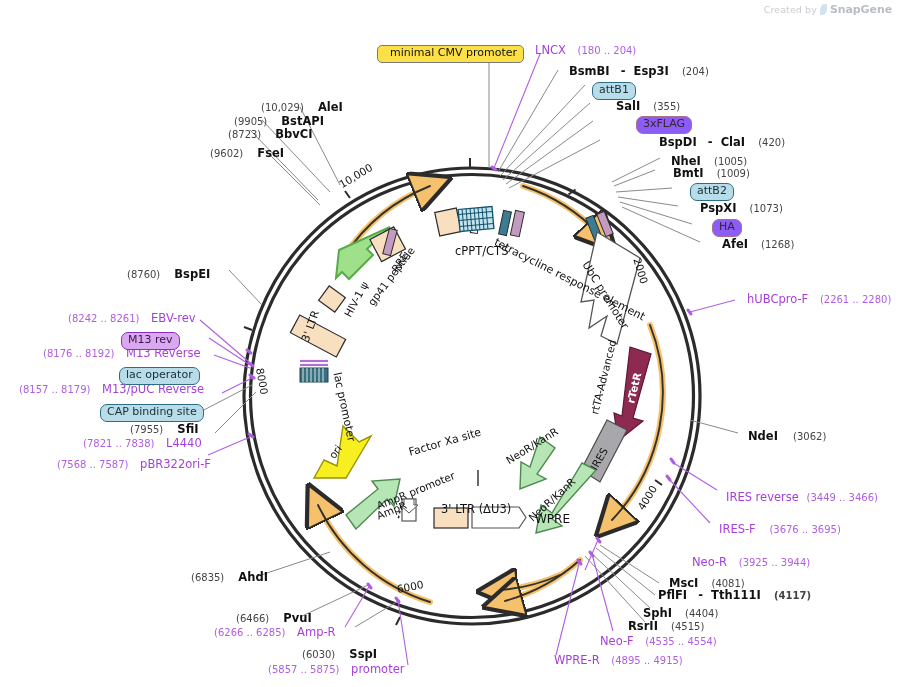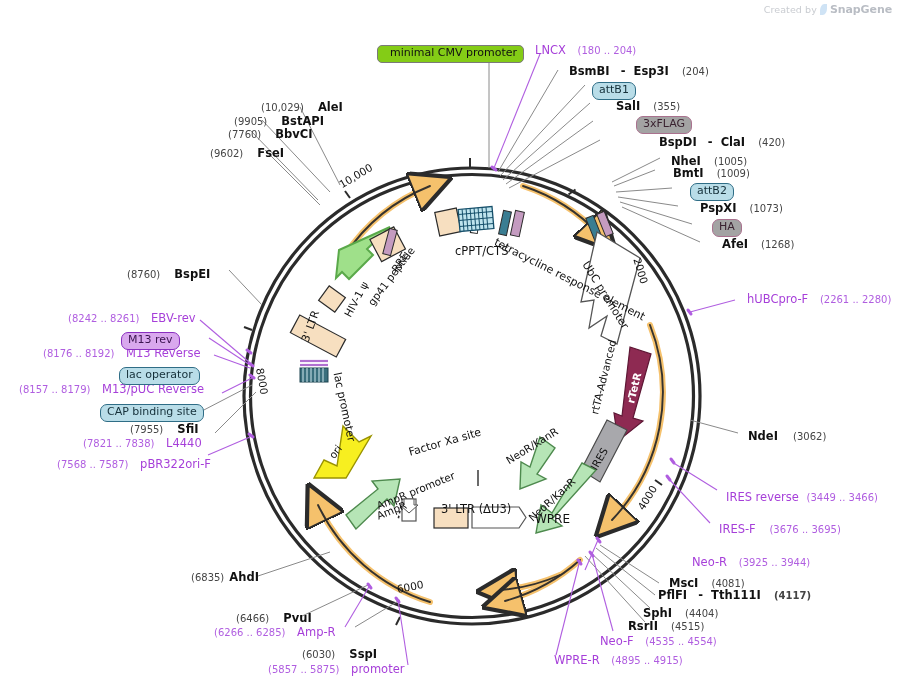--- a/index.html
+++ b/index.html
@@ -30,23 +30,23 @@
   .purple{color:#a63fd9;font-size:11.5px;}
   .purple .pos{color:#b05ee0;font-size:10px;}
   .dash{font-weight:bold;color:#111;font-size:11.5px;}
 
   
   .chip{
     display:inline-block;border-radius:7px;padding:1px 6px 2px 6px;
     font-size:11px;line-height:1.15;border:1.2px solid;
   }
   .chip-blue{background:#b9dde8;border-color:#2f6d86;color:#15303a;}
-  .chip-pink{background:#a3a3a3;border-color:#a9718e;color:#3a2230;}
+  .chip-pink{background:#8b5cf6;border-color:#a9718e;color:#3a2230;}
   .chip-violet{background:#d9a8ee;border-color:#8a2fc0;color:#3c1550;}
-  .chip-white{background:#84cc16;border-color:#7a7a7a;color:#111;border-radius:5px;padding-left:12px;}
+  .chip-white{background:#fde047;border-color:#7a7a7a;color:#111;border-radius:5px;padding-left:12px;}
 
   
   .ctitle{
     position:absolute;text-align:center;width:300px;
     font-size:13.5px;font-weight:bold;color:#111;
   }
   .cbp{
     position:absolute;text-align:center;width:300px;
     font-size:12.5px;color:#111;
   }
@@ -393,21 +393,21 @@
     <span style="margin-left:8px;">Amp-R</span>
   </div>
 
   <div class="lbl" style="left:236px;top:609px;">
     <span class="pos">(6466)</span>
     <span class="enz" style="margin-left:9px;">PvuI</span>
   </div>
 
   <div class="lbl" style="left:191px;top:568px;">
     <span class="pos">(6835)</span>
-    <span class="enz" style="">AhdI</span>
+    <span class="enz" style="margin-left:9px;">AhdI</span>
   </div>
 
   <div class="lbl purple" style="left:57px;top:459px;">
     <span class="pos">(7568 .. 7587)</span>
     <span style="margin-left:8px;">pBR322ori-F</span>
   </div>
 
   <div class="lbl purple" style="left:83px;top:438px;">
     <span class="pos">(7821 .. 7838)</span>
     <span style="margin-left:8px;">L4440</span>
@@ -449,21 +449,21 @@
     <span class="pos">(8760)</span>
     <span class="enz" style="margin-left:9px;">BspEI</span>
   </div>
 
   <div class="lbl" style="left:210px;top:144px;">
     <span class="pos">(9602)</span>
     <span class="enz" style="margin-left:9px;">FseI</span>
   </div>
 
   <div class="lbl" style="left:228px;top:125px;">
-    <span class="pos">(7760)</span>
+    <span class="pos">(8723)</span>
     <span class="enz" style="margin-left:9px;">BbvCI</span>
   </div>
 
   <div class="lbl" style="left:234px;top:112px;">
     <span class="pos">(9905)</span>
     <span class="enz" style="margin-left:9px;">BstAPI</span>
   </div>
 
   <div class="lbl" style="left:261px;top:98px;">
     <span class="pos">(10,029)</span>

